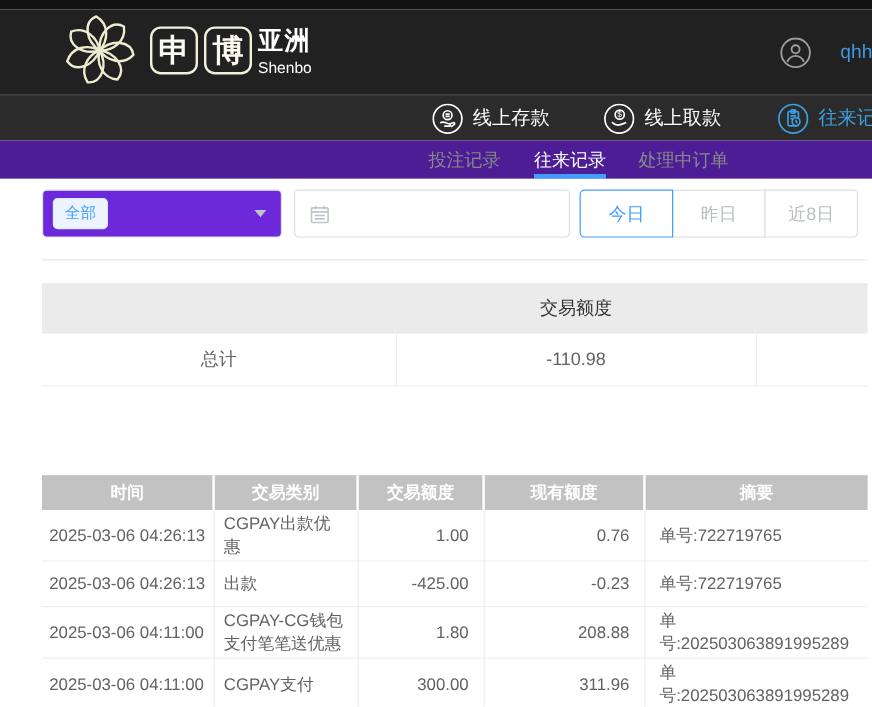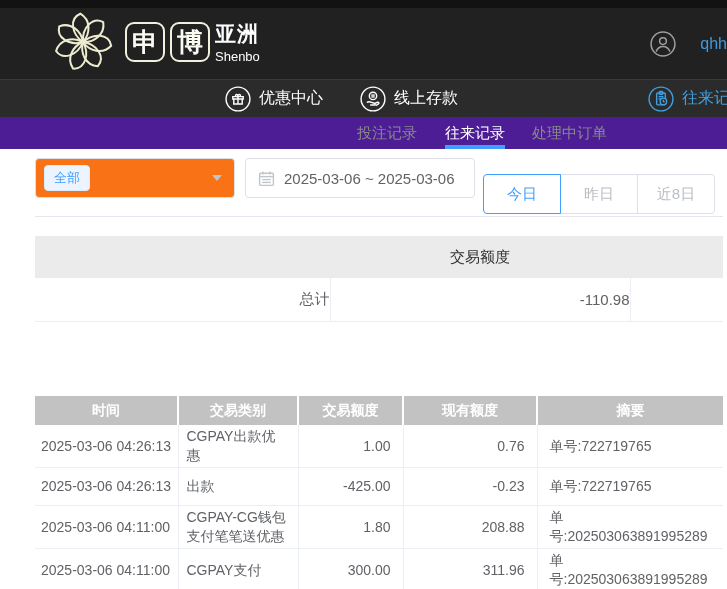--- a/index.html
+++ b/index.html
@@ -35,47 +35,47 @@
     font-size:15px; color:#8a8a8a; cursor:pointer; }
   .tab.active { color:#fff; }
   .tab .underline { position:absolute; left:0; right:0; bottom:0; height:4px; background:#409eff; }
 
   
   .content { position:relative; height:431px; background:#fff; }
 
   .filter-row { position:absolute; top:9px; left:35px; height:40px; }
   .select-box { position:absolute; left:0; top:0; width:200px; height:40px;
     border:1px solid #dcdfe6; border-radius:4px; display:flex; align-items:center;
-    padding:0 12px 0 8px; cursor:pointer; background:#f97316; }
+    padding:0 12px 0 8px; cursor:pointer; background:#6d28d9; }
   .tag { background:#ecf5ff; border:1px solid #d9ecff; color:#409eff; font-size:13px;
     padding:3px 9px; border-radius:4px; }
   .caret { margin-left:auto; width:0; height:0; border-left:5px solid transparent;
     border-right:5px solid transparent; border-top:6px solid #c0c4cc; }
   .date-box { position:absolute; left:210px; top:0; width:230px; height:40px;
     border:1px solid #dcdfe6; border-radius:4px; display:flex; align-items:center;
     gap:9px; padding:0 12px; color:#606266; font-size:15px; cursor:pointer; background:#fff; }
-  .btn-group { position:absolute; left:448px; top:16px; display:flex; }
+  .btn-group { position:absolute; left:448px; top:0; display:flex; }
   .btn-group button { width:78px; height:40px; background:#fff; border:1px solid #dcdfe6;
     font-size:15px; color:#b9bdc4; cursor:pointer; margin-left:-1px;
     font-family:inherit; position:relative; }
   .btn-group button:first-child { margin-left:0; border-radius:4px 0 0 4px; }
   .btn-group button:last-child { border-radius:0 4px 4px 0; }
   .btn-group button.active { border-color:#409eff; color:#409eff; z-index:1; }
 
   .divider { position:absolute; top:67px; left:35px; width:688px; border-top:1px solid #e4e7ed; }
 
   table { border-collapse:collapse; table-layout:fixed; }
 
   .summary-table { position:absolute; top:87px; left:35px; width:688px;
     font-size:15px; color:#606266; }
   .summary-table thead th { height:42px; background:#ebebeb; color:#303133;
     font-weight:normal; text-align:center; }
   .summary-table tbody td { height:43px; text-align:center;
     border-bottom:1px solid #ebeef5; }
-  .summary-table tbody td:not(:last-child) { border-right:1px solid #ebeef5;text-align:right; }
+  .summary-table tbody td:not(:last-child) { border-right:1px solid #ebeef5; }
 
   .main-table { position:absolute; top:247px; left:35px; width:688px;
     font-size:14px; color:#606266; }
   .main-table thead th { height:29px; background:#c2c2c2; color:#fff;
     font-size:14px; font-weight:bold; text-align:center; }
   .main-table thead th:not(:last-child) { border-right:2px solid #fff; }
   .main-table tbody tr { height:38px; }
   .main-table tbody td { padding:2px 8px; line-height:19px; vertical-align:middle;
     border-bottom:1px solid #ebeef5; }
   .main-table tbody td:not(:last-child) { border-right:1px solid #ebeef5; }
@@ -113,40 +113,39 @@
     <svg width="26" height="26" viewBox="0 0 24 24" fill="none" stroke="#9e9e9e" stroke-width="1.4">
       <circle cx="12" cy="12" r="11"></circle>
       <circle cx="12" cy="9.3" r="3.1"></circle>
       <path d="M5.6 19 C7.2 15.4 9.8 14.4 12 14.4 C14.2 14.4 16.8 15.4 18.4 19"></path>
     </svg>
     <span class="user-name">qhh</span>
   </div>
 </header>
 
 <nav class="main-nav">
-  <div class="nav-item" style="left:225px">
-    <svg width="26" height="26" viewBox="0 0 24 24" fill="none" stroke="currentColor" stroke-width="1.3">
-      <circle cx="12" cy="12" r="11"></circle>
-      <path d="M7.2 9.8h9.6v2.2H7.2z"></path>
-      <path d="M8.1 12v4.6h7.8V12"></path>
-      <line x1="12" y1="9.8" x2="12" y2="16.6"></line>
-      <path d="M9.8 9.8 C9.2 7.6 11.4 7 12 9.2 C12.6 7 14.8 7.6 14.2 9.8"></path>
-    </svg>
-    <span>优惠中心</span>
-  </div>
   <div class="nav-item" style="left:360px">
     <svg width="26" height="26" viewBox="0 0 24 24" fill="none" stroke="currentColor" stroke-width="1.3">
       <circle cx="12" cy="12" r="11"></circle>
       <circle cx="12" cy="9.2" r="3.4"></circle>
       <line x1="10.4" y1="8.4" x2="13.6" y2="8.4"></line>
       <line x1="10.4" y1="10.1" x2="13.6" y2="10.1"></line>
       <path d="M6.3 15.2 C8 13.8 9.6 14.6 11 15.2 L13.4 16 C14.5 16.4 14.2 17.6 13.1 17.6 L9.4 17.6"></path>
       <path d="M13.4 16 L16.2 15 C17.3 14.6 17.9 15.8 17 16.5 L14.4 18.2"></path>
     </svg>
     <span>线上存款</span>
+  </div>
+  <div class="nav-item" style="left:503px">
+    <svg width="26" height="26" viewBox="0 0 24 24" fill="none" stroke="currentColor" stroke-width="1.3">
+      <circle cx="12" cy="12" r="11"></circle>
+      <circle cx="12.4" cy="8.8" r="3.5"></circle>
+      <text x="12.4" y="10.9" text-anchor="middle" font-size="6.5" stroke="none" fill="currentColor">$</text>
+      <path d="M6.4 14.6 C8.4 16.8 11 17.3 13.6 16.3 L17.4 14.8"></path>
+    </svg>
+    <span>线上取款</span>
   </div>
   <div class="nav-item active" style="left:648px">
     <svg width="26" height="26" viewBox="0 0 24 24" fill="none" stroke="currentColor" stroke-width="1.3">
       <circle cx="12" cy="12" r="11"></circle>
       <rect x="8" y="6.4" width="8" height="11" rx="1"></rect>
       <rect x="10.3" y="5.1" width="3.4" height="2.6" rx="0.8"></rect>
       <line x1="9.8" y1="9.8" x2="14.2" y2="9.8"></line>
       <line x1="9.8" y1="11.9" x2="12" y2="11.9"></line>
       <circle cx="14.2" cy="14.2" r="3" fill="#2b2b2b"></circle>
       <path d="M14.2 12.8v1.5l1.1 0.7"></path>
@@ -177,21 +176,20 @@
     </div>
     <div class="date-box">
       <svg width="17" height="17" viewBox="0 0 16 16" fill="none" stroke="#c0c4cc" stroke-width="1.3">
         <rect x="1.5" y="3" width="13" height="11.5" rx="1"></rect>
         <line x1="1.5" y1="6.2" x2="14.5" y2="6.2"></line>
         <line x1="4.8" y1="1.3" x2="4.8" y2="4.2"></line>
         <line x1="11.2" y1="1.3" x2="11.2" y2="4.2"></line>
         <line x1="4" y1="9" x2="12" y2="9"></line>
         <line x1="4" y1="11.7" x2="12" y2="11.7"></line>
       </svg>
-      <span>2025-03-06 ~ 2025-03-06</span>
     </div>
     <div class="btn-group">
       <button class="active">今日</button>
       <button>昨日</button>
       <button>近8日</button>
     </div>
   </div>
 
   <div class="divider"></div>
 

